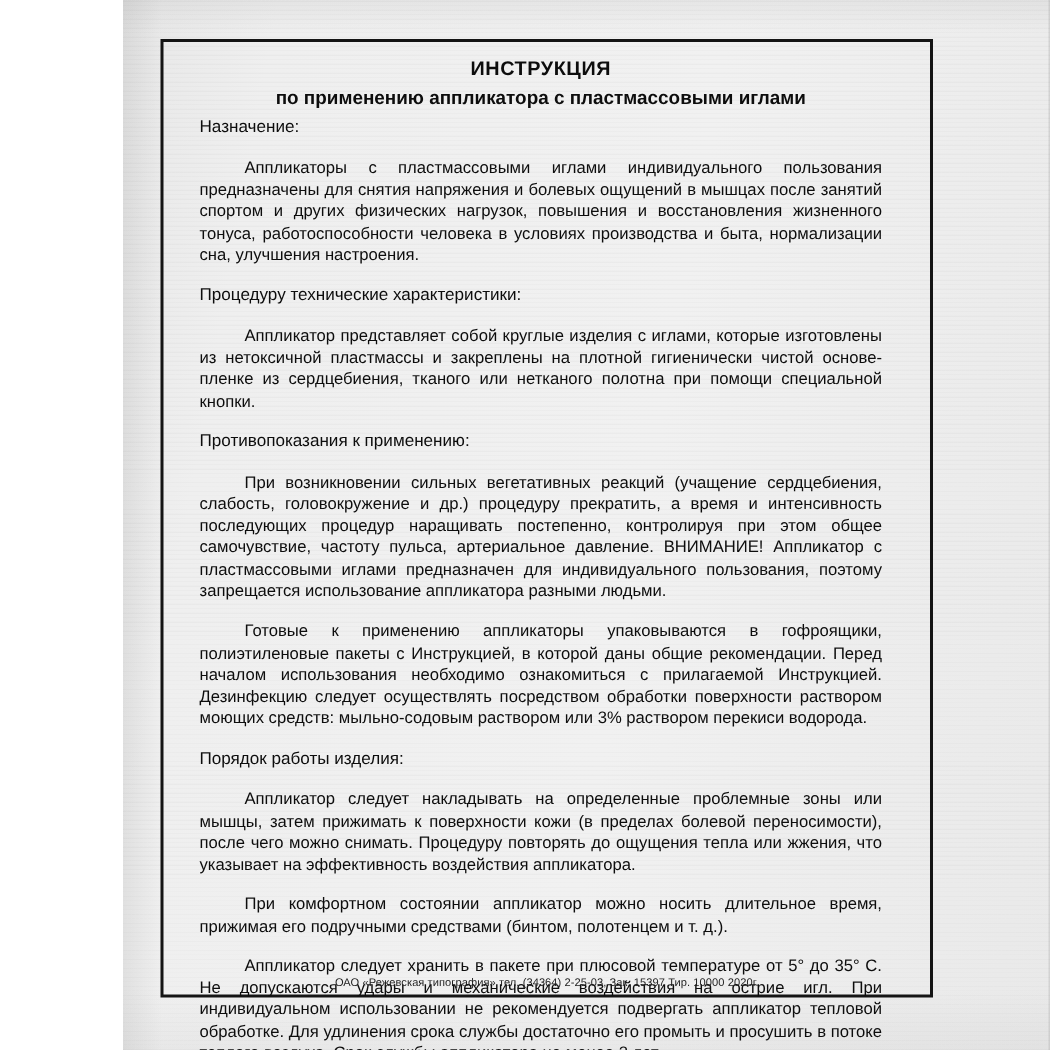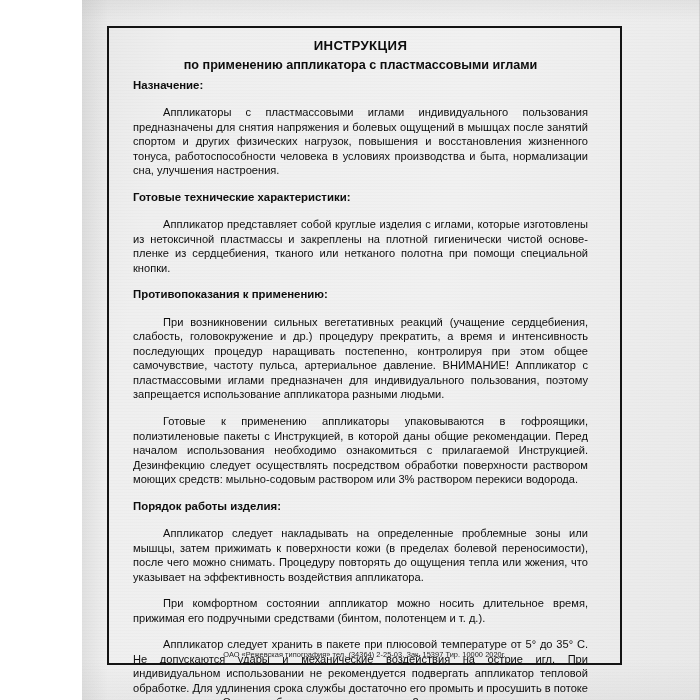--- a/index.html
+++ b/index.html
@@ -75,21 +75,21 @@
   }
   .doc-subtitle {
     text-align: center;
     font-weight: bold;
     font-size: 12.6px;
     line-height: 1.3;
     margin: 2px 0 0 0;
   }
 
   .section-heading {
-    font-weight: bold;
+    font-weight: normal;
     font-size: 11.4px;
     line-height: 1.35;
     margin: 5px 0 0 0;
     padding-left: 12px;
   }
 
   .para {
     font-size: 11.1px;
     line-height: 1.31;
     text-align: justify;
@@ -136,21 +136,21 @@
 
         <div class="doc-title">ИНСТРУКЦИЯ</div>
         <div class="doc-subtitle">по применению аппликатора с пластмассовыми иглами</div>
 
         <div>
           <div class="section-heading">Назначение:</div>
           <p class="para">Аппликаторы с пластмассовыми иглами индивидуального пользования предназначены для снятия напряжения и болевых ощущений в мышцах после занятий спортом и других физических нагрузок, повышения и восстановления жизненного тонуса, работоспособности человека в условиях производства и быта, нормализации сна, улучшения настроения.</p>
         </div>
 
         <div>
-          <div class="section-heading">Готовые технические характеристики:</div>
+          <div class="section-heading">Процедуру технические характеристики:</div>
           <p class="para">Аппликатор представляет собой круглые изделия с иглами, которые изготовлены из нетоксичной пластмассы и закреплены на плотной гигиенически чистой основе-пленке из сердцебиения, тканого или нетканого полотна при помощи специальной кнопки.</p>
         </div>
 
         <div>
           <div class="section-heading">Противопоказания к применению:</div>
           <p class="para">При возникновении сильных вегетативных реакций (учащение сердцебиения, слабость, головокружение и др.) процедуру прекратить, а время и интенсивность последующих процедур наращивать постепенно, контролируя при этом общее самочувствие, частоту пульса, артериальное давление. ВНИМАНИЕ! Аппликатор с пластмассовыми иглами предназначен для индивидуального пользования, поэтому запрещается использование аппликатора разными людьми.</p>
         </div>
 
         <div>
           <p class="para">Готовые к применению аппликаторы упаковываются в гофроящики, полиэтиленовые пакеты с Инструкцией, в которой даны общие рекомендации. Перед началом использования необходимо ознакомиться с прилагаемой Инструкцией. Дезинфекцию следует осуществлять посредством обработки поверхности раствором моющих средств: мыльно-содовым раствором или 3% раствором перекиси водорода.</p>

